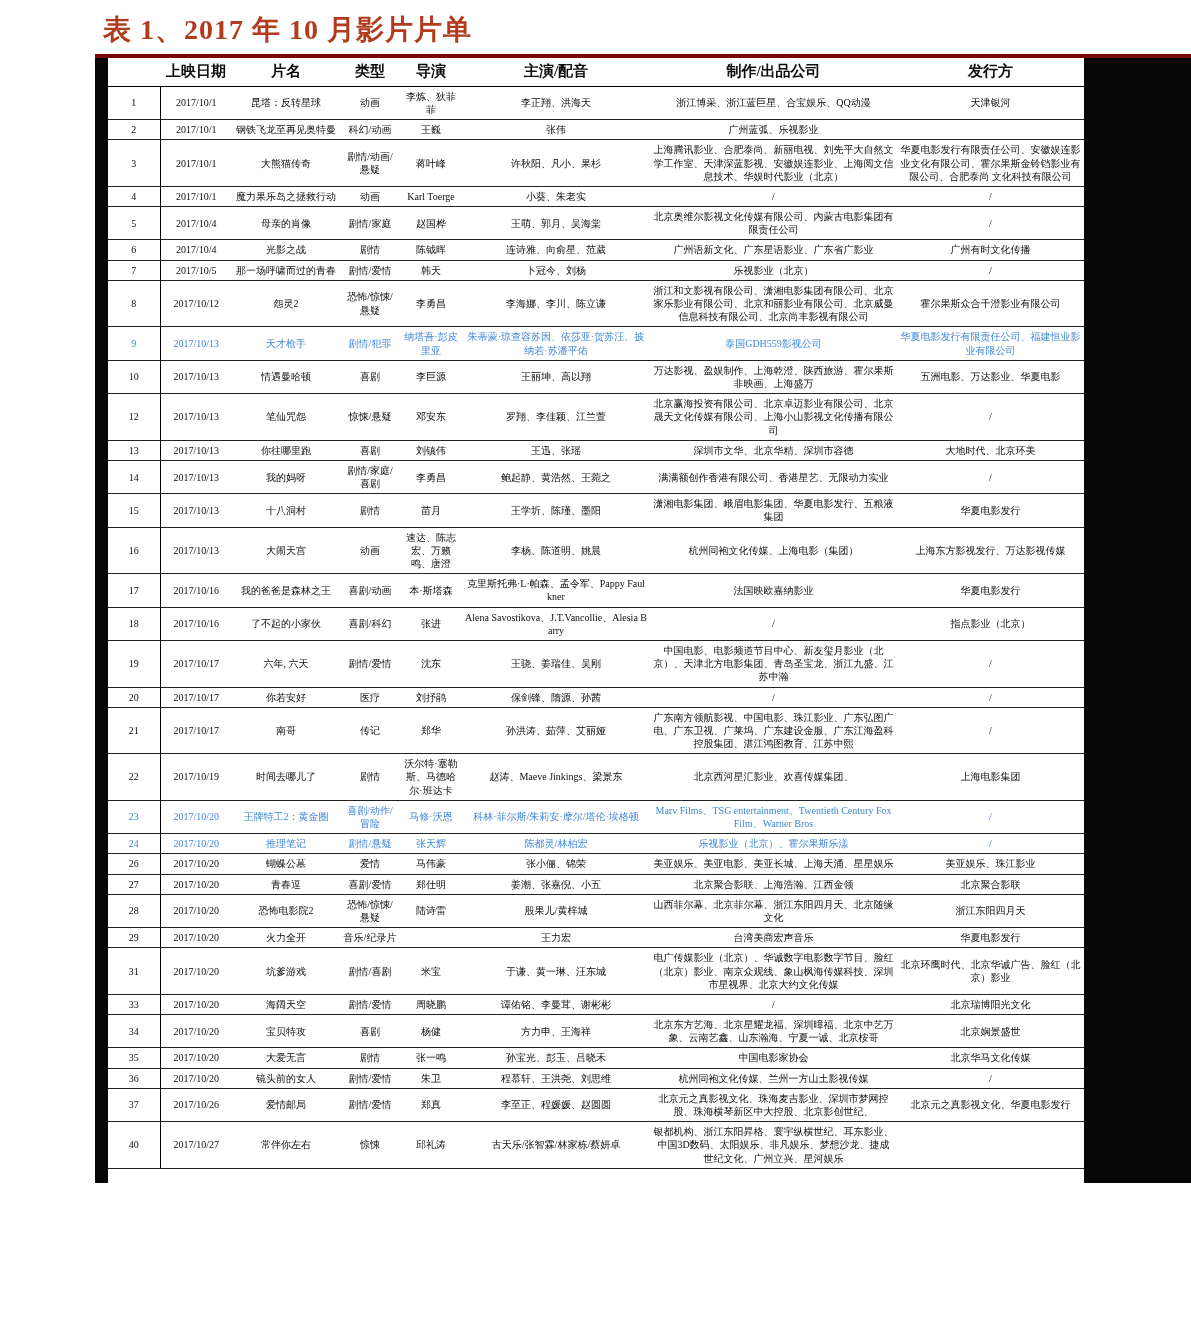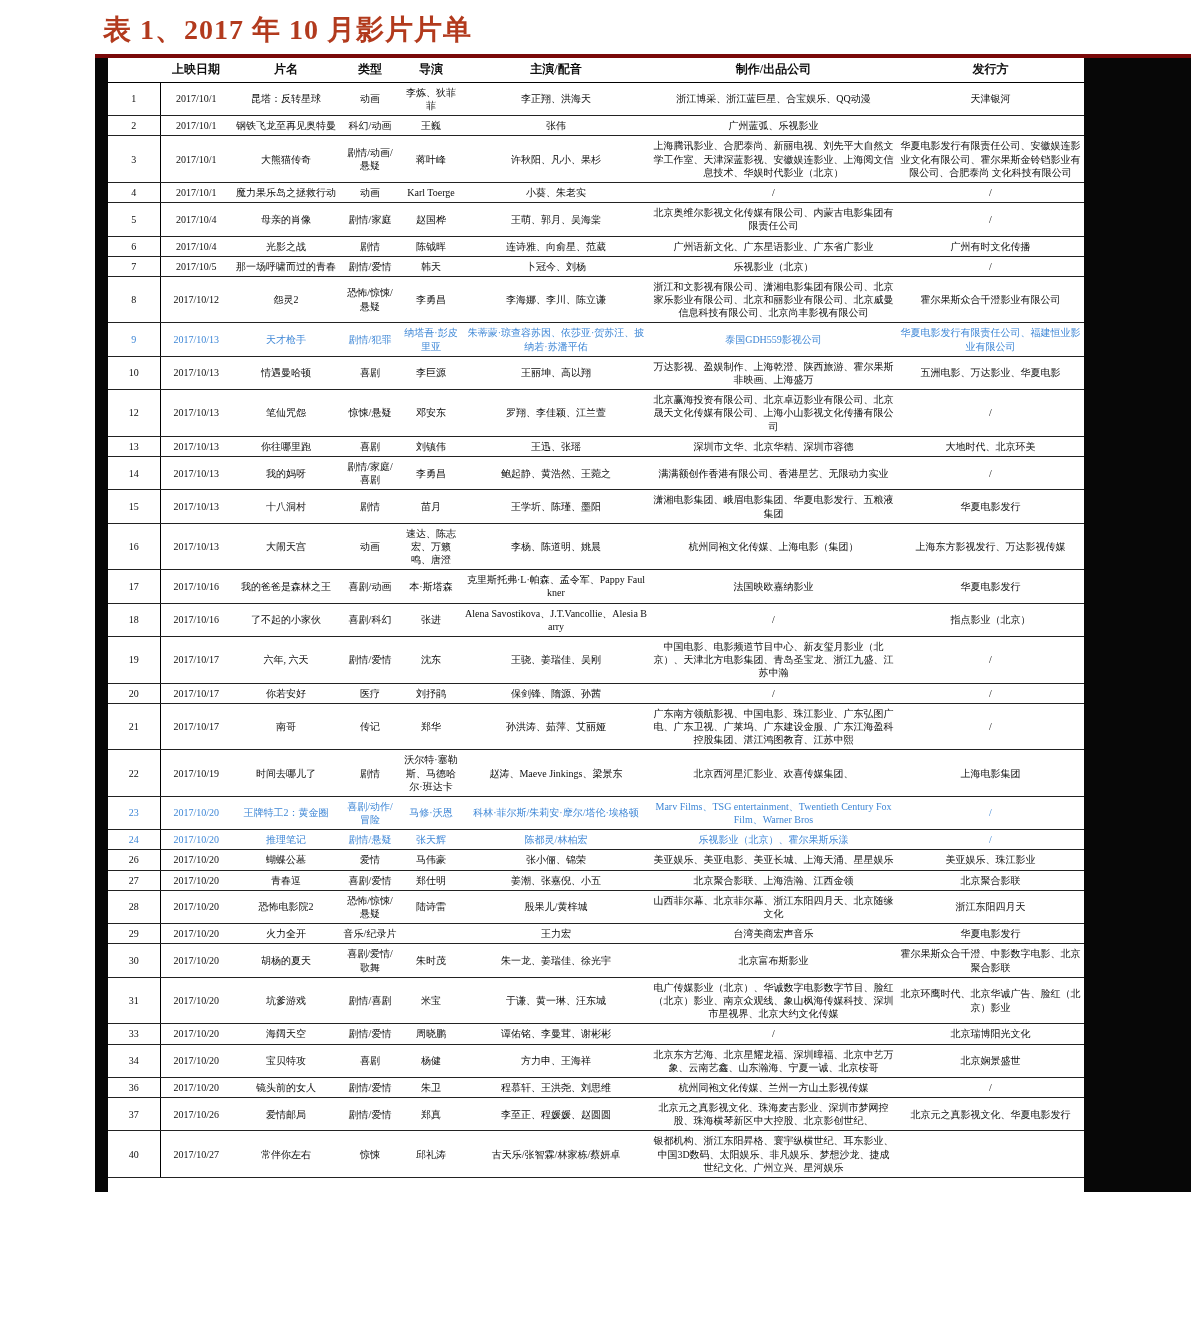--- a/index.html
+++ b/index.html
@@ -24,21 +24,21 @@
   }
   col.c1{width:52px;}  col.c2{width:72px;}  col.c3{width:108px;}
   col.c4{width:60px;}  col.c5{width:62px;}  col.c6{width:188px;}
   col.c7{width:247px;} col.c8{width:187px;}
   .film-table th,.film-table td{
     border-bottom:1.2px solid #222;
     padding:3px 3px;text-align:center;vertical-align:middle;
     word-break:break-all;
   }
   .film-table thead th{
-    font-weight:bold;font-size:12px;padding:4px 2px;
+    font-weight:bold;font-size:15px;padding:4px 2px;
     border-bottom:1.6px solid #000;
   }
   .film-table td.c-num{border-right:1.2px solid #000;}
   .film-table tr.blue td{color:#3d86d6;}
 </style>
 </head>
 <body>
 
 <div class="page">
 
@@ -340,30 +340,20 @@
               <td class="c-num">29</td>
               <td class="c-date">2017/10/20</td>
               <td class="c-title">火力全开</td>
               <td class="c-genre">音乐/纪录片</td>
               <td class="c-dir"></td>
               <td class="c-cast">王力宏</td>
               <td class="c-prod">台湾美商宏声音乐</td>
               <td class="c-dist">华夏电影发行</td>
             </tr>
             <tr>
-              <td class="c-num">30</td>
-              <td class="c-date">2017/10/20</td>
-              <td class="c-title">胡杨的夏天</td>
-              <td class="c-genre">喜剧/爱情/歌舞</td>
-              <td class="c-dir">朱时茂</td>
-              <td class="c-cast">朱一龙、姜瑞佳、徐光宇</td>
-              <td class="c-prod">北京富布斯影业</td>
-              <td class="c-dist">霍尔果斯众合千澄、中影数字电影、北京聚合影联</td>
-            </tr>
-            <tr>
               <td class="c-num">31</td>
               <td class="c-date">2017/10/20</td>
               <td class="c-title">坑爹游戏</td>
               <td class="c-genre">剧情/喜剧</td>
               <td class="c-dir">米宝</td>
               <td class="c-cast">于谦、黄一琳、汪东城</td>
               <td class="c-prod">电广传媒影业（北京）、华诚数字电影数字节目、脸红（北京）影业、南京众观线、象山枫海传媒科技、深圳市星视界、北京大约文化传媒</td>
               <td class="c-dist">北京环鹰时代、北京华诚广告、脸红（北京）影业</td>
             </tr>
             <tr>
@@ -378,20 +368,30 @@
             </tr>
             <tr>
               <td class="c-num">34</td>
               <td class="c-date">2017/10/20</td>
               <td class="c-title">宝贝特攻</td>
               <td class="c-genre">喜剧</td>
               <td class="c-dir">杨健</td>
               <td class="c-cast">方力申、王海祥</td>
               <td class="c-prod">北京东方艺海、北京星耀龙福、深圳暲福、北京中艺万象、云南艺鑫、山东瀚海、宁夏一诚、北京桉哥</td>
               <td class="c-dist">北京娴景盛世</td>
+            </tr>
+            <tr>
+              <td class="c-num">35</td>
+              <td class="c-date">2017/10/20</td>
+              <td class="c-title">大爱无言</td>
+              <td class="c-genre">剧情</td>
+              <td class="c-dir">张一鸣</td>
+              <td class="c-cast">孙宝光、彭玉、吕晓禾</td>
+              <td class="c-prod">中国电影家协会</td>
+              <td class="c-dist">北京华马文化传媒</td>
             </tr>
             <tr>
               <td class="c-num">36</td>
               <td class="c-date">2017/10/20</td>
               <td class="c-title">镜头前的女人</td>
               <td class="c-genre">剧情/爱情</td>
               <td class="c-dir">朱卫</td>
               <td class="c-cast">程慕轩、王洪尧、刘思维</td>
               <td class="c-prod">杭州同袍文化传媒、兰州一方山土影视传媒</td>
               <td class="c-dist">/</td>

